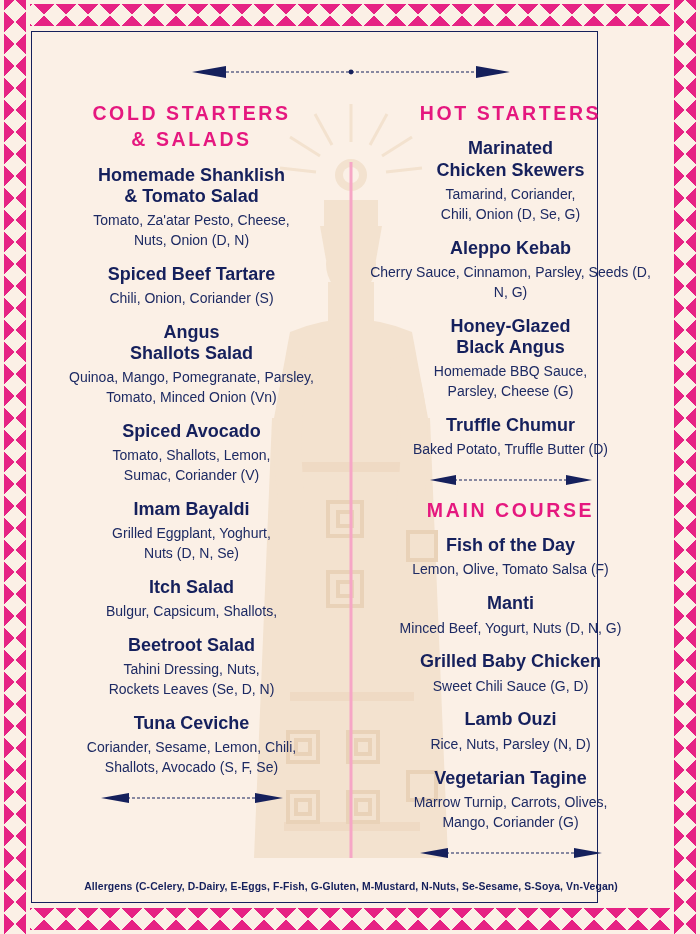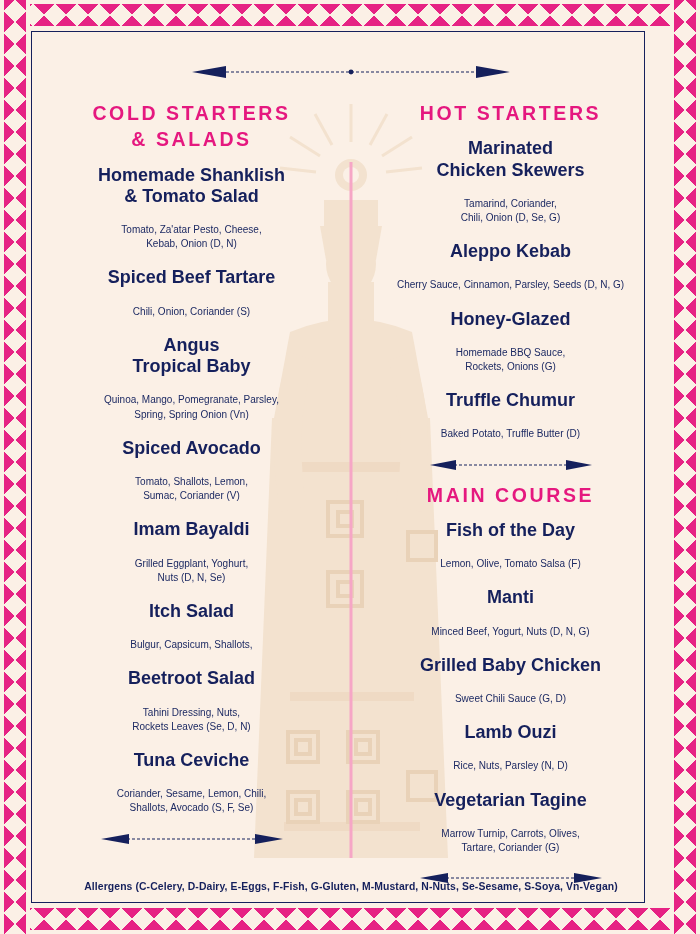--- a/index.html
+++ b/index.html
@@ -59,21 +59,21 @@
       linear-gradient(315deg, #e5187f 25%, transparent 25%);
     background-size: 22px 22px;
     background-repeat: repeat-y;
     opacity: 0.95;
   }
 
   
   .inner-frame {
     position: absolute;
     left: 31px; top: 31px;
-    width: 614px; height: 872px;
+    width: 567px; height: 872px;
     border: 1.6px solid #15205c;
     box-sizing: border-box;
     background: #fbf0e6;
   }
 
   
   .figure-wrap {
     position: absolute;
     left: 0; top: 0;
     width: 638px; height: 872px;
@@ -126,23 +126,23 @@
   }
   .dish-name {
     color: #15205c;
     font-size: 18px;
     font-weight: bold;
     line-height: 1.18;
     margin: 0 0 3px 0;
   }
   .dish-desc {
     color: #1d2a63;
-    font-size: 10px;
+    font-size: 14px;
     line-height: 1.42;
-    margin: 16px;
+    margin: 4px;
     font-weight: normal;
   }
 
   .mid-divider {
     margin: 10px auto 6px auto;
     display: block;
   }
   .bottom-divider {
     margin: 6px auto 0 auto;
     display: block;
@@ -258,41 +258,41 @@
             <div>&amp; SALADS</div>
           </div>
 
           <div class="dish">
             <div class="dish-name">
               <div>Homemade Shanklish</div>
               <div>&amp; Tomato Salad</div>
             </div>
             <div class="dish-desc">
               <div>Tomato, Za'atar Pesto, Cheese,</div>
-              <div>Kebab, Onion (D, N)</div>
+              <div>Nuts, Onion (D, N)</div>
             </div>
           </div>
 
           <div class="dish">
             <div class="dish-name">
               <div>Spiced Beef Tartare</div>
             </div>
             <div class="dish-desc">
               <div>Chili, Onion, Coriander (S)</div>
             </div>
           </div>
 
           <div class="dish">
             <div class="dish-name">
               <div>Angus</div>
-              <div>Tropical Baby</div>
+              <div>Shallots Salad</div>
             </div>
             <div class="dish-desc">
               <div>Quinoa, Mango, Pomegranate, Parsley,</div>
-              <div>Spring, Spring Onion (Vn)</div>
+              <div>Tomato, Minced Onion (Vn)</div>
             </div>
           </div>
 
           <div class="dish">
             <div class="dish-name">
               <div>Spiced Avocado</div>
             </div>
             <div class="dish-desc">
               <div>Tomato, Shallots, Lemon,</div>
               <div>Sumac, Coriander (V)</div>
@@ -368,24 +368,25 @@
               <div>Aleppo Kebab</div>
             </div>
             <div class="dish-desc">
               <div>Cherry Sauce, Cinnamon, Parsley, Seeds (D, N, G)</div>
             </div>
           </div>
 
           <div class="dish">
             <div class="dish-name">
               <div>Honey-Glazed</div>
+              <div>Black Angus</div>
             </div>
             <div class="dish-desc">
               <div>Homemade BBQ Sauce,</div>
-              <div>Rockets, Onions (G)</div>
+              <div>Parsley, Cheese (G)</div>
             </div>
           </div>
 
           <div class="dish">
             <div class="dish-name">
               <div>Truffle Chumur</div>
             </div>
             <div class="dish-desc">
               <div>Baked Potato, Truffle Butter (D)</div>
             </div>
@@ -438,21 +439,21 @@
               <div>Rice, Nuts, Parsley (N, D)</div>
             </div>
           </div>
 
           <div class="dish">
             <div class="dish-name">
               <div>Vegetarian Tagine</div>
             </div>
             <div class="dish-desc">
               <div>Marrow Turnip, Carrots, Olives,</div>
-              <div>Tartare, Coriander (G)</div>
+              <div>Mango, Coriander (G)</div>
             </div>
           </div>
 
           <div class="bottom-divider">
             <svg width="190" height="14" viewBox="0 0 190 14">
               <line x1="30" y1="7" x2="160" y2="7" stroke="#15205c" stroke-width="1.1" stroke-dasharray="3 2"></line>
               <polygon points="4,7 32,2 32,12" fill="#15205c"></polygon>
               <polygon points="186,7 158,2 158,12" fill="#15205c"></polygon>
             </svg>
           </div>

